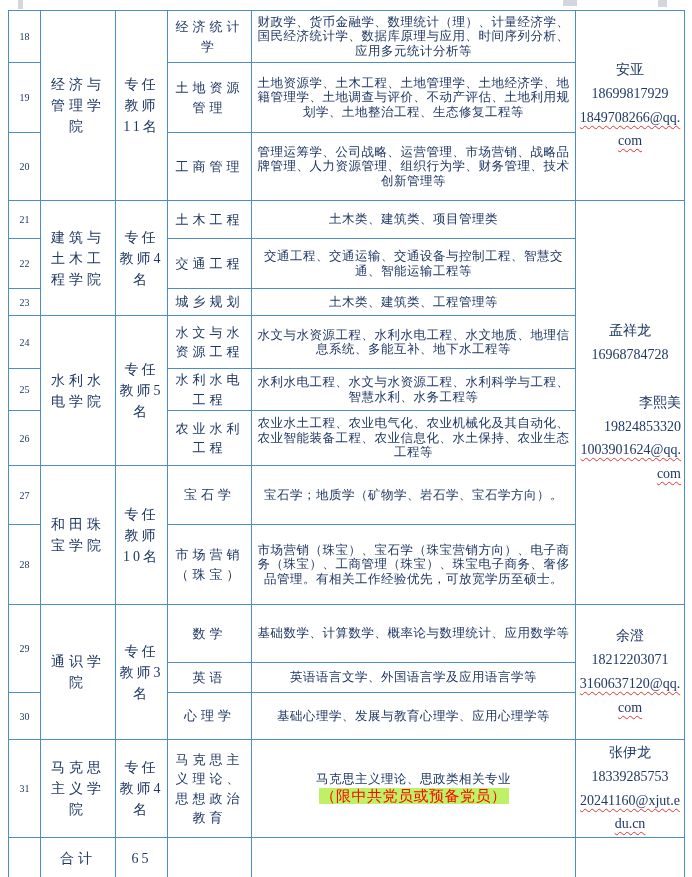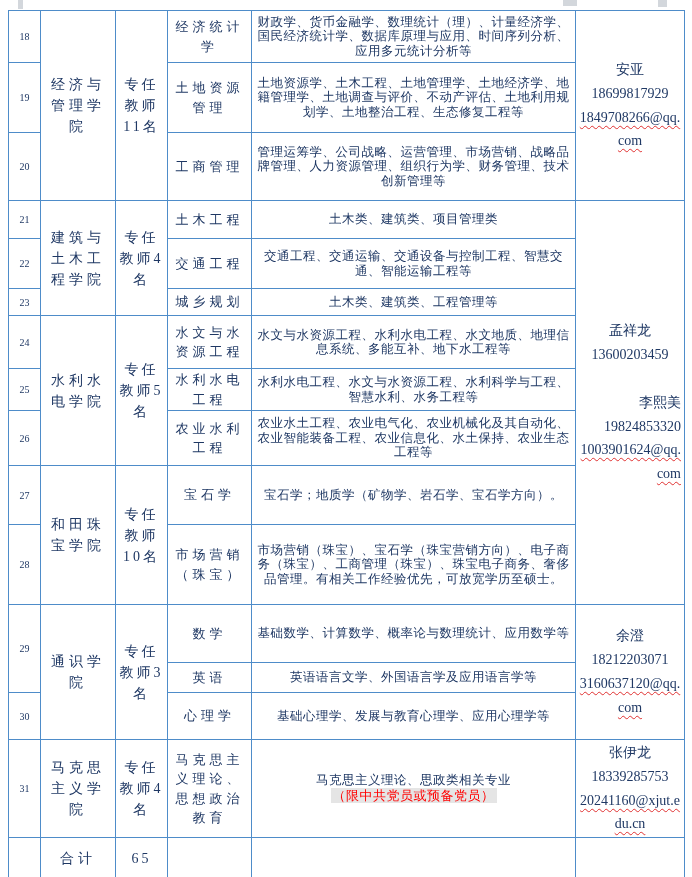--- a/index.html
+++ b/index.html
@@ -24,21 +24,21 @@
   td.college{font-size:14px;letter-spacing:4px;line-height:1.5;}
   td.pos{font-size:14px;letter-spacing:3px;line-height:1.5;font-family:Liberation Serif, serif;}
   td.disc{font-size:13px;letter-spacing:4px;line-height:1.5;}
   td.req{font-size:12.5px;letter-spacing:0.5px;line-height:1.15;padding:1px 4px;}
   td.contact{font-size:14px;line-height:1.7;padding:1px 3px;}
   .email{display:block;word-break:break-all;
     text-decoration-line:underline;text-decoration-style:wavy;
     text-decoration-color:#e03131;text-decoration-thickness:1px;
     text-underline-offset:3px;}
   .cgroup + .cgroup{margin-top:24px;text-align:right;}
-  .hl{background:#e5e5e5;color:#ff0000;padding:0 2px;font-size:13px;}
+  .hl{background:#bef264;color:#ff0000;padding:0 2px;font-size:15px;}
   .reqline{display:block;}
   .reqline + .reqline{margin-top:2px;}
 </style>
 </head>
 <body>
 
 <div class="page">
   <div class="artifact art1"></div>
   <div class="artifact art2"></div>
   <div class="artifact art3"></div>
@@ -81,21 +81,21 @@
 
       <tr style="height:38px">
         <td class="num">21</td>
         <td class="college" rowspan="3">建筑与土木工程学院</td>
         <td class="pos" rowspan="3">专任教师4名</td>
         <td class="disc">土木工程</td>
         <td class="req">土木类、建筑类、项目管理类</td>
         <td class="contact" rowspan="8">
           <div class="cgroup">
             <div>孟祥龙</div>
-            <div>13600203459</div>
+            <div>16968784728</div>
           </div>
           <div class="cgroup">
             <div>李熙美</div>
             <div>19824853320</div>
             <span class="email">1003901624@qq.com</span>
           </div>
         </td>
       </tr>
       <tr style="height:50px">
         <td class="num">22</td>

